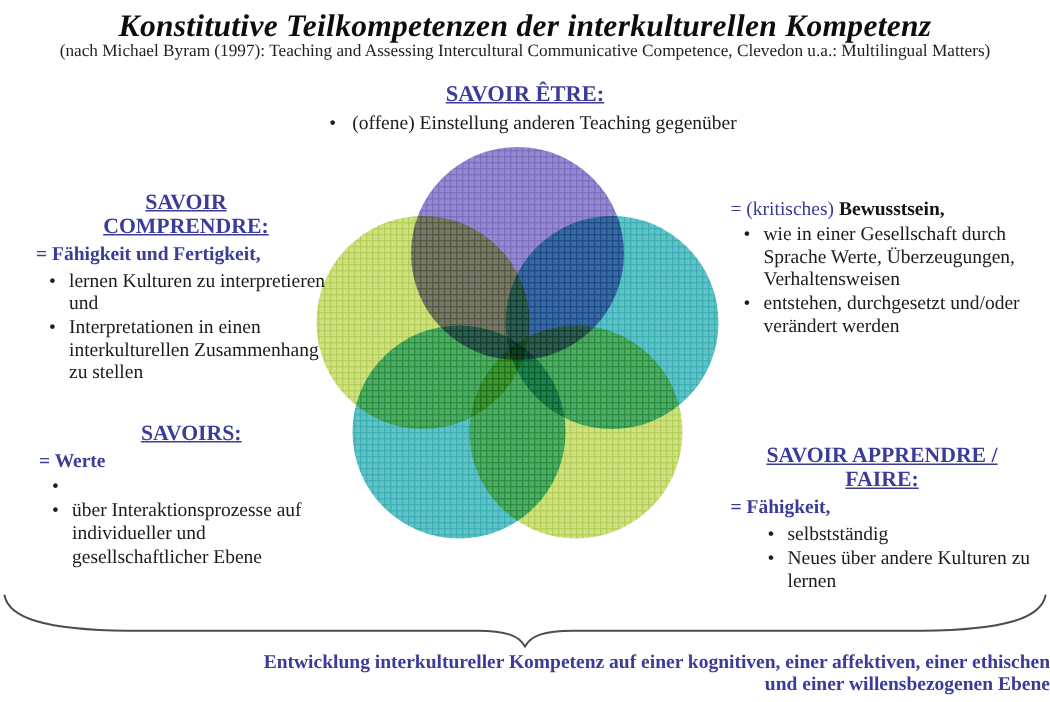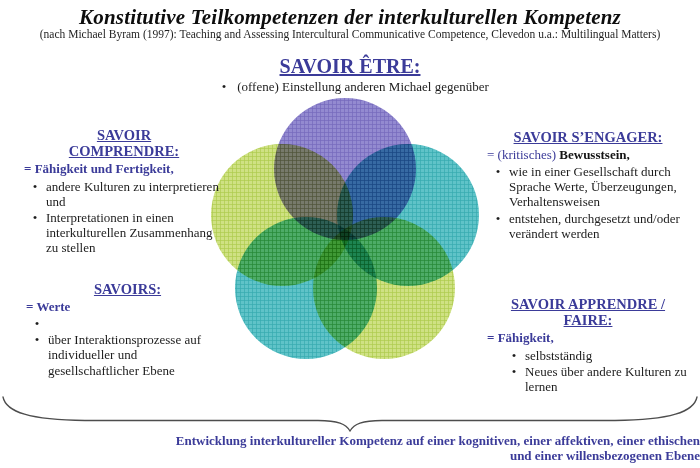--- a/index.html
+++ b/index.html
@@ -27,21 +27,21 @@
     color:#3b3b99; font-weight:bold; font-size:14.5px; line-height:1.12;
     text-decoration:underline; text-align:center; margin:0 auto;
   }
   .subline { color:#3b3b99; font-weight:bold; margin-top:2px;font-family:Liberation Serif, serif; }
   .subline .plain { font-weight:normal; }
   .subline .dark { color:#141414; font-weight:bold; }
   .bullets { margin:2px 0 0 0; padding:0; list-style:none; }
   .bullets li { display:flex; margin-top:1px; }
   .marker { flex:0 0 auto; width:22px; text-align:center; }
   #blk-etre { left:150px; top:55px; width:400px; }
-  #blk-etre .heading { font-size:20px; }
+  #blk-etre .heading { font-size:15px; }
   #blk-etre .bullets li { justify-content:center; }
   #blk-etre .marker { width:26px; }
   #blk-comprendre { left:24px; top:127px; width:200px; }
   #blk-comprendre .heading { max-width:118px; }
   #blk-sengager { left:487px; top:129px; width:202px; }
   #blk-savoirs { left:26px; top:281px; width:203px; }
   #blk-apprendre { left:487px; top:296px; width:202px; }
   #blk-apprendre .heading { max-width:172px; }
   #blk-apprendre .bullets { padding-left:16px; }
   .footer-text {
@@ -79,42 +79,41 @@
     <circle cx="384" cy="288" r="71" fill="url(#pat-lime)"></circle>
     <circle cx="306" cy="288" r="71" fill="url(#pat-teal)"></circle>
     <circle cx="282" cy="215" r="71" fill="url(#pat-lime)"></circle>
   </svg>
 
   <div class="block" id="blk-etre">
     <div class="heading">SAVOIR ÊTRE:</div>
     <ul class="bullets">
       <li>
         <span class="marker">•</span>
-        <span>(offene) Einstellung anderen Michael gegenüber</span>
+        <span>(offene) Einstellung anderen Teaching gegenüber</span>
       </li>
     </ul>
   </div>
 
   <div class="block" id="blk-comprendre">
     <div class="heading">SAVOIR COMPRENDRE:</div>
     <div class="subline">= Fähigkeit und Fertigkeit,</div>
     <ul class="bullets">
       <li>
         <span class="marker">•</span>
-        <span>andere Kulturen zu interpretieren und</span>
+        <span>lernen Kulturen zu interpretieren und</span>
       </li>
       <li>
         <span class="marker">•</span>
         <span>Interpretationen in einen interkulturellen Zusammenhang zu stellen</span>
       </li>
     </ul>
   </div>
 
   <div class="block" id="blk-sengager">
-    <div class="heading">SAVOIR S’ENGAGER:</div>
     <div class="subline"><span class="plain">= (kritisches)</span> <span class="dark">Bewusstsein,</span></div>
     <ul class="bullets">
       <li>
         <span class="marker">•</span>
         <span>wie in einer Gesellschaft durch Sprache Werte, Überzeugungen, Verhaltensweisen</span>
       </li>
       <li>
         <span class="marker">•</span>
         <span>entstehen, durchgesetzt und/oder verändert werden</span>
       </li>

